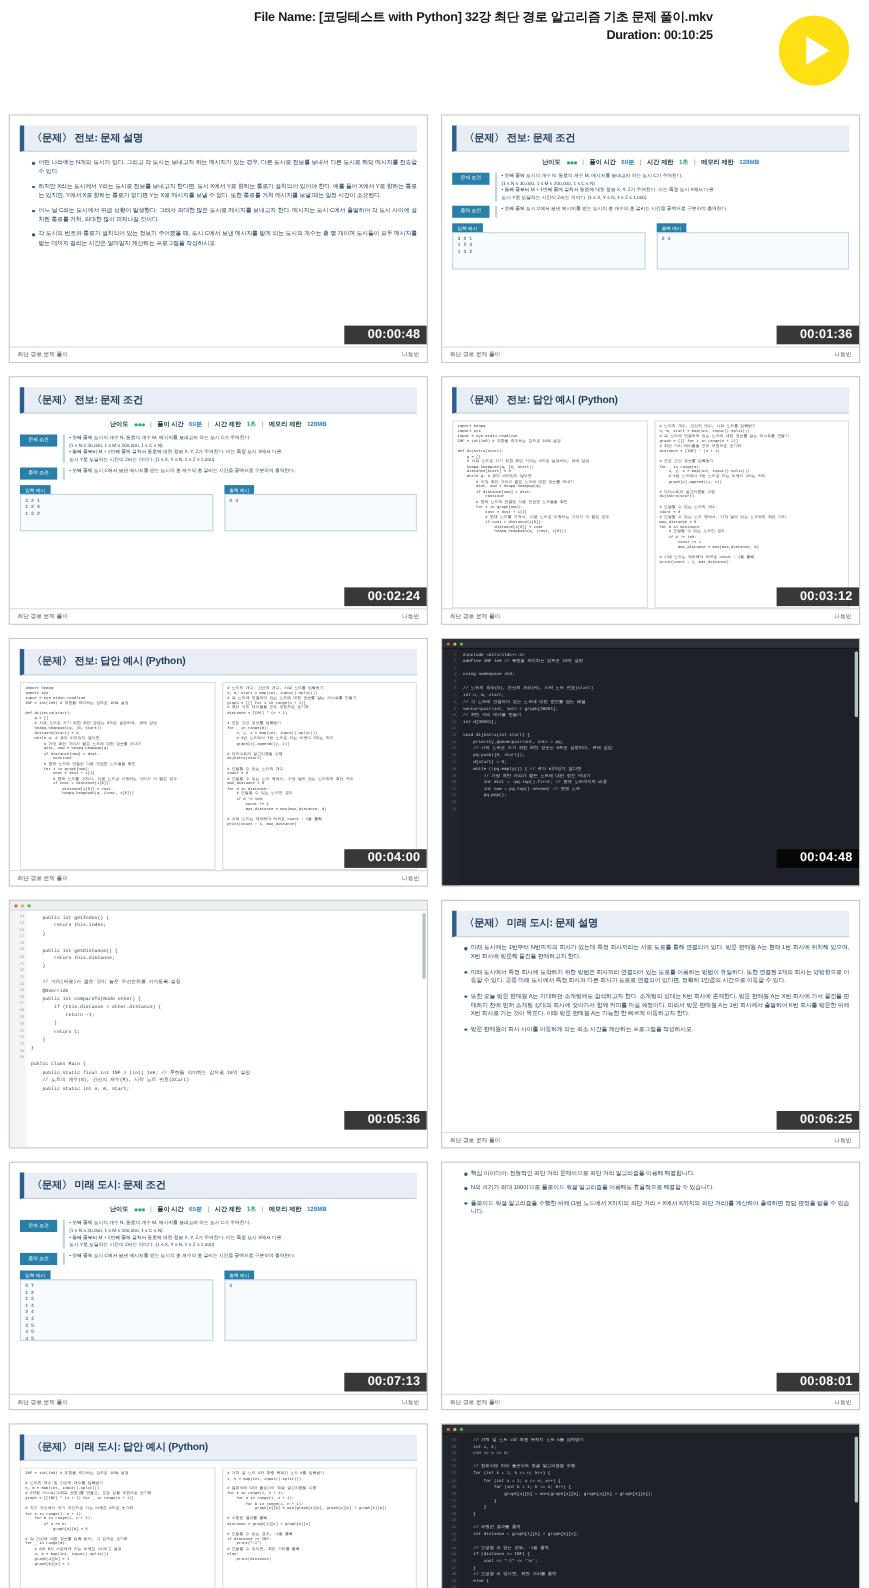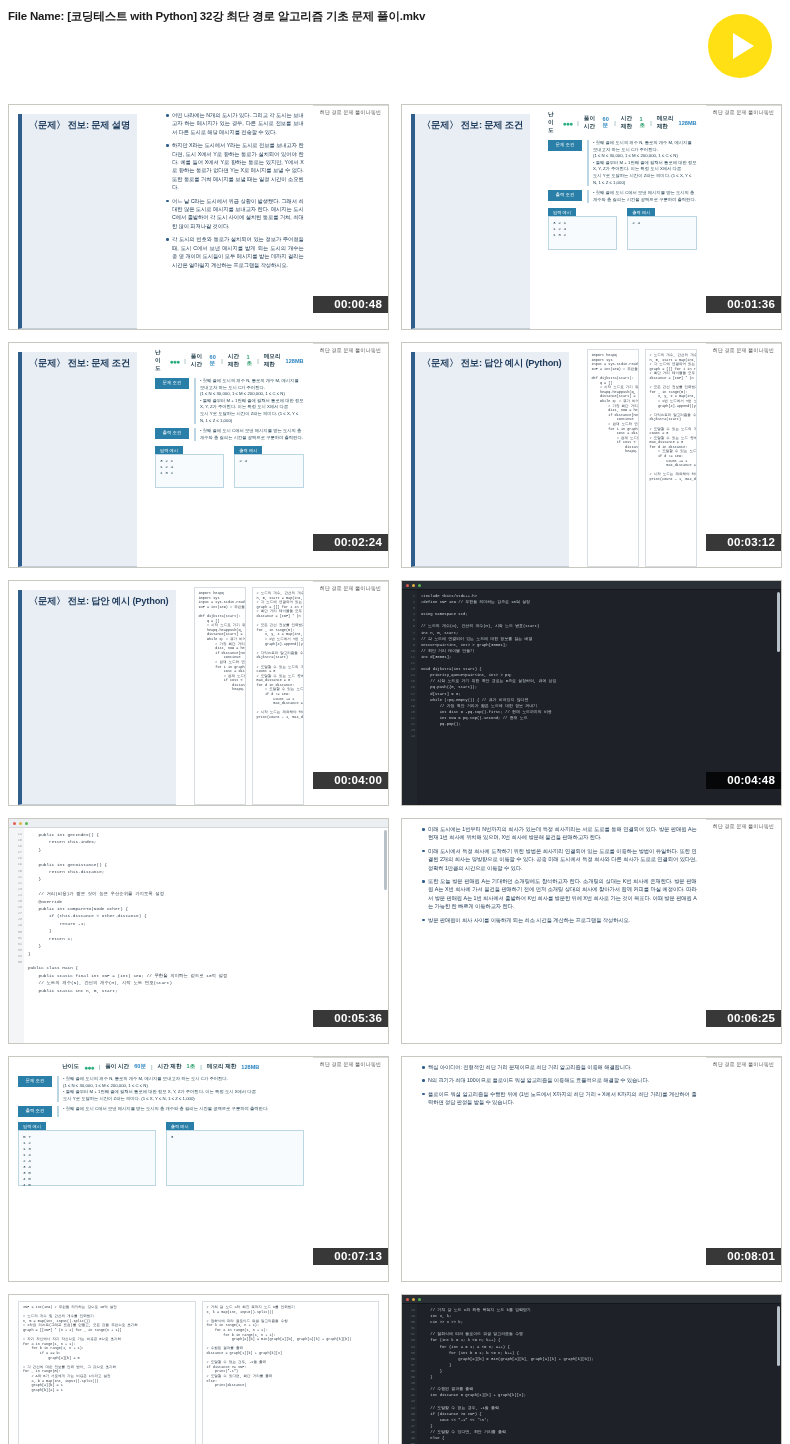--- a/index.html
+++ b/index.html
@@ -13,20 +13,21 @@
     position: relative;
     background: #ffffff;
     overflow: hidden;
   }
   
   #header {
     position: absolute;
     left: 0; top: 0;
     width: 790px; height: 98px;
     background: #ffffff;
+    text-align: right;
   }
   #meta {
     position: absolute;
     left: 8px; top: 8px;
     width: 640px;
     color: #1b1b1b;
     font-size: 11.5px;
     font-weight: bold;
     line-height: 16px;
     letter-spacing: -0.2px;
@@ -62,21 +63,21 @@
     position: relative;
     width: 381px; height: 226px;
     background: #f2f2ee;
     border: 1px solid #c8c8c0;
     overflow: hidden;
   }
   .slide {
     position: absolute;
     left: 0; top: 0; right: 0; bottom: 0;
     background: #ffffff;
-    display: flex; flex-direction: row;
+    display: flex; flex-direction: column;
   }
   
   .s-title {
     margin: 9px 9px 0 9px;
     background: #e8eef4;
     border-left: 4px solid #2f5d8c;
     border-bottom: 1px solid #c2d0de;
     color: #1f3b5c;
     font-size: 9.3px;
     font-weight: bold;
@@ -259,20 +260,21 @@
   }
 </style>
 </head>
 <body>
 
 <div id="page">
 
   <div id="header">
     <div id="meta">
       <div>File Name: [코딩테스트 with Python] 32강 최단 경로 알고리즘 기초 문제 풀이.mkv</div>
+      <div>Duration: 00:10:25</div>
     </div>
     <div id="play-badge">
       <div class="tri"></div>
     </div>
   </div>
 
   <div id="grid">
       <div class="thumb">
         <div class="slide">
           <div class="s-title">〈문제〉 전보: 문제 설명</div>
@@ -618,37 +620,39 @@
     public static final int INF = (int) 1e9; // 무한을 의미하는 값으로 10억 설정
     // 노드의 개수(N), 간선의 개수(M), 시작 노드 번호(Start)
     public static int n, m, start;</div>
           </div>
           <div class="scrollbar"></div>
         </div>
         <div class="ts">00:05:36</div>
       </div>
       <div class="thumb">
         <div class="slide">
+          <div class="s-title">〈문제〉 미래 도시: 문제 설명</div>
           <div class="s-body">
             <ul class="bullets">
               <li>미래 도시에는 1번부터 N번까지의 회사가 있는데 특정 회사끼리는 서로 도로를 통해 연결되어 있다. 방문 판매원 A는 현재 1번 회사에 위치해 있으며, X번 회사에 방문해 물건을 판매하고자 한다.</li>
               <li>미래 도시에서 특정 회사에 도착하기 위한 방법은 회사끼리 연결되어 있는 도로를 이용하는 방법이 유일하다. 또한 연결된 2개의 회사는 양방향으로 이동할 수 있다. 공중 미래 도시에서 특정 회사와 다른 회사가 도로로 연결되어 있다면, 정확히 1만큼의 시간으로 이동할 수 있다.</li>
               <li>또한 오늘 방문 판매원 A는 기대하던 소개팅에도 참석하고자 한다. 소개팅의 상대는 K번 회사에 존재한다. 방문 판매원 A는 X번 회사에 가서 물건을 판매하기 전에 먼저 소개팅 상대의 회사에 찾아가서 함께 커피를 마실 예정이다. 따라서 방문 판매원 A는 1번 회사에서 출발하여 K번 회사를 방문한 뒤에 X번 회사로 가는 것이 목표다. 이때 방문 판매원 A는 가능한 한 빠르게 이동하고자 한다.</li>
               <li>방문 판매원이 회사 사이를 이동하게 되는 최소 시간을 계산하는 프로그램을 작성하시오.</li>
             </ul>
           </div>
           <div class="s-foot">
             <span>최단 경로 문제 풀이</span>
             <span>나동빈</span>
           </div>
         </div>
         <div class="ts">00:06:25</div>
       </div>
       <div class="thumb">
         <div class="slide">
+          <div class="s-title">〈문제〉 미래 도시: 문제 조건</div>
           <div class="s-body">
             <div class="cond-wrap">
               <div class="cond-head">
                 <span>난이도</span>
                 <span class="dots">●●●</span>
                 <span class="sep">|</span>
                 <span>풀이 시간</span>
                 <span class="hl">60분</span>
                 <span class="sep">|</span>
                 <span>시간 제한</span>
@@ -700,20 +704,21 @@
           </div>
           <div class="s-foot">
             <span>최단 경로 문제 풀이</span>
             <span>나동빈</span>
           </div>
         </div>
         <div class="ts">00:08:01</div>
       </div>
       <div class="thumb">
         <div class="slide">
+          <div class="s-title">〈문제〉 미래 도시: 답안 예시 (Python)</div>
           <div class="s-body">
             <div class="code-two">
               <div class="code-pane">INF = int(1e9) # 무한을 의미하는 값으로 10억 설정
 
 # 노드의 개수 및 간선의 개수를 입력받기
 n, m = map(int, input().split())
 # 2차원 리스트(그래프 표현)를 만들고, 모든 값을 무한으로 초기화
 graph = [[INF] * (n + 1) for _ in range(n + 1)]
 
 # 자기 자신에서 자기 자신으로 가는 비용은 0으로 초기화

